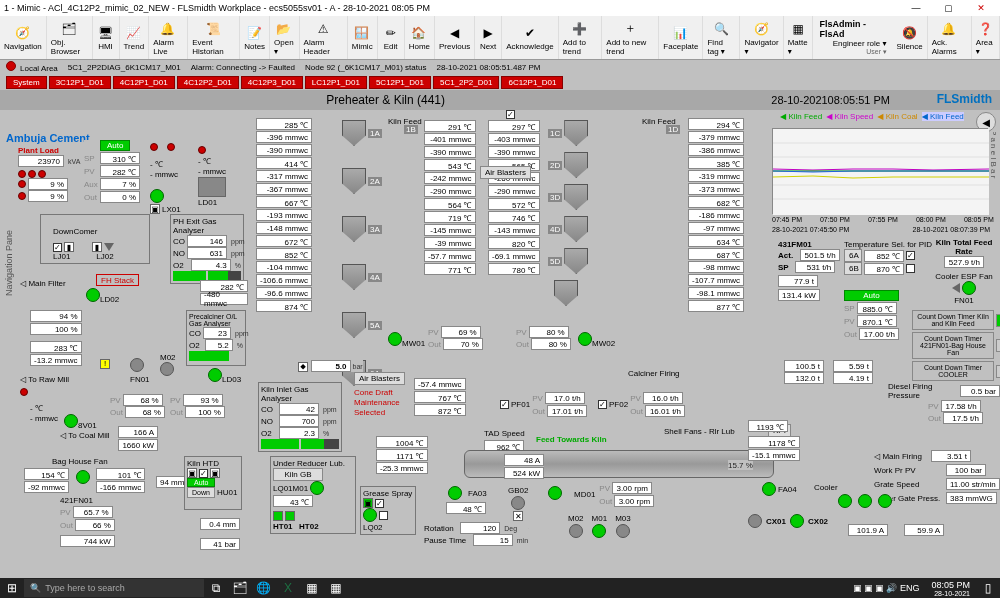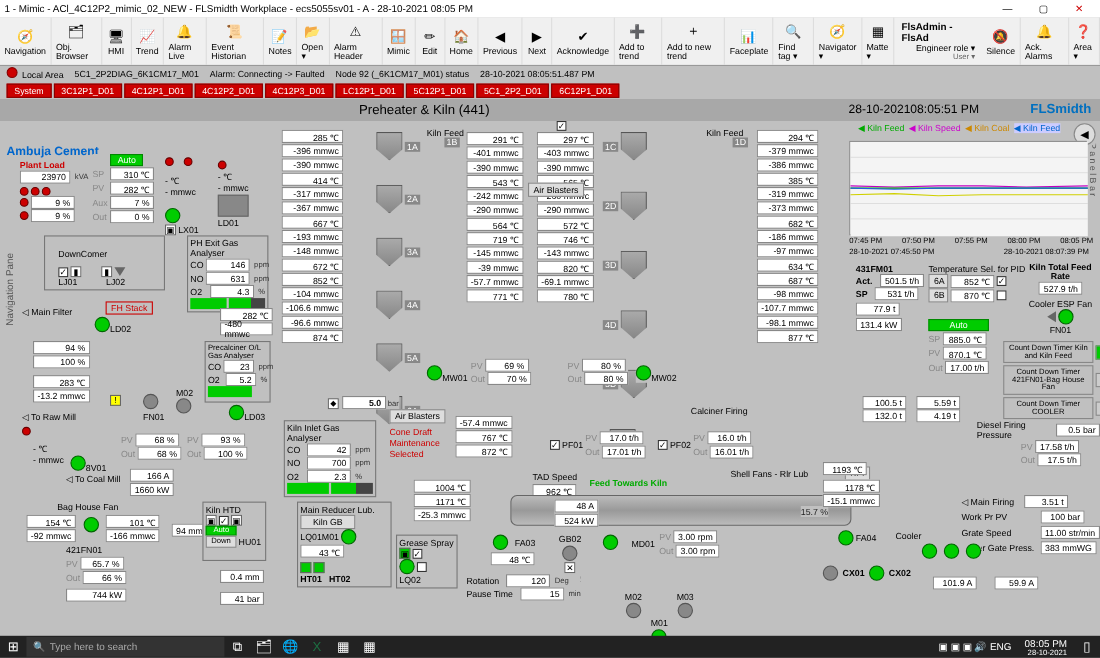--- a/index.html
+++ b/index.html
@@ -533,21 +533,21 @@
             <span class="cyclone"></span>
             <span class="lbl" style="background:#888;color:#fff;padding:0 2px;">5A</span>
           </div>
         <div class="rowstack">
             <span class="cyclone"></span>
             <span class="lbl" style="background:#888;color:#fff;padding:0 2px;">6A</span>
           </div>
       </div>
     </div>
     <div class="panel" style="left:300px; top:10px;">
-      <div class="colstack" style="gap:28px;">
+      <div class="colstack" style="gap:6px;">
         <div class="rowstack">
             <span class="lbl" style="background:#888;color:#fff;padding:0 2px;">1C</span>
             <span class="cyclone"></span>
           </div>
         <div class="rowstack">
             <span class="lbl" style="background:#888;color:#fff;padding:0 2px;">2D</span>
             <span class="cyclone"></span>
           </div>
         <div class="rowstack">
             <span class="lbl" style="background:#888;color:#fff;padding:0 2px;">3D</span>
@@ -768,33 +768,33 @@
             </div>
           </div>
       </div>
     </div>
     <div class="panel" style="left:320px; top:404px;">
       <div class="rowstack" style="gap:8px;">
         <div class="colstack" style="align-items:center;">
             <span class="lbl">M02</span>
             <span class="fan gray"></span>
           </div>
-        <div class="colstack" style="align-items:center;margin-top:48px;">
+        <div class="colstack" style="align-items:center;">
             <span class="lbl">M01</span>
             <span class="fan"></span>
           </div>
         <div class="colstack" style="align-items:center;">
             <span class="lbl">M03</span>
             <span class="fan gray"></span>
           </div>
       </div>
     </div>
 
     <div class="panel" style="left:22px; top:346px; border:1px solid #777; width:86px; padding:2px;">
-      <div class="lbl">Main Reducer Lub.</div>
+      <div class="lbl">Under Reducer Lub.</div>
       <div class="btn" style="width:50px;">Kiln GB</div>
       <div class="rowstack">
           <span class="lbl">LQ01M01</span>
           <span class="fan"></span>
         </div>
       <span class="field">43 ℃</span>
       <div class="rowstack" style="margin-top:4px;">
         <span class="tinybox" style="background:#0c0;"></span>
           <span class="tinybox" style="background:#0c0;"></span>
       </div>

